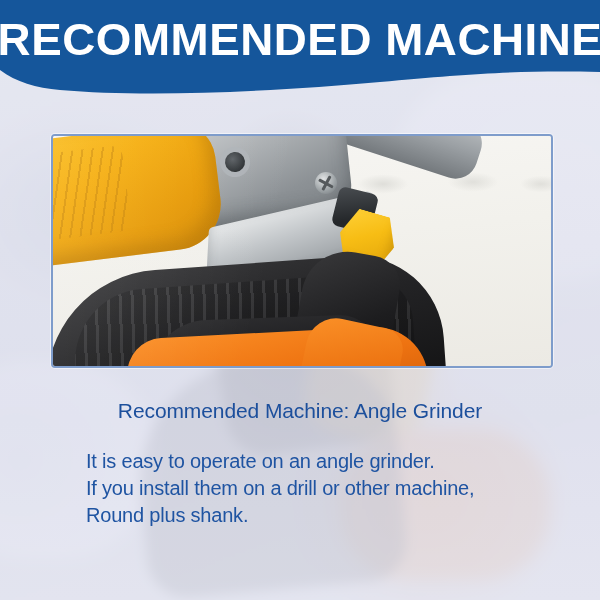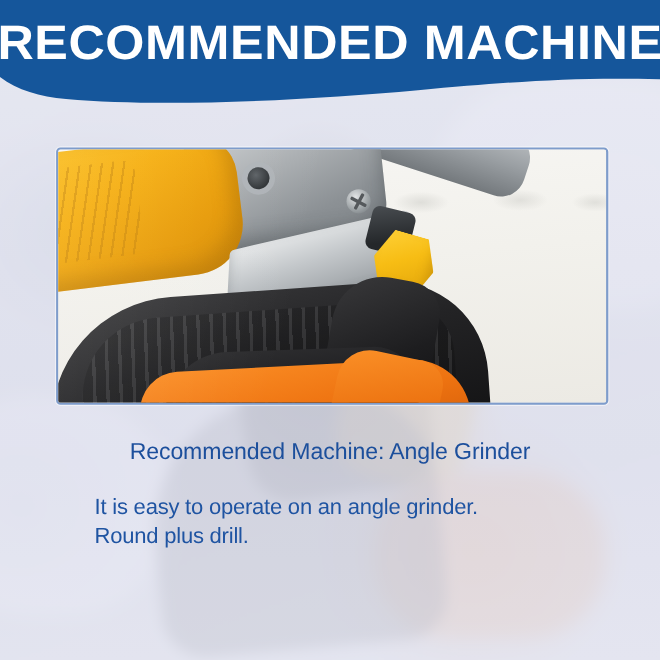--- a/index.html
+++ b/index.html
@@ -354,16 +354,17 @@
       <div class="cuff-orange"></div>
       <div class="cuff-orange2"></div>
       <div class="photo-gloss"></div>
     </div>
   </div>
 
   <div class="caption">Recommended Machine: Angle Grinder</div>
 
   <div class="body-text">
     <div>It is easy to operate on an angle grinder.</div>
-    <div>Round plus drill.</div>
+    <div>If you install them on a drill or other machine,</div>
+    <div>Round plus shank.</div>
   </div>
 
 </div>
 
 </body></html>

